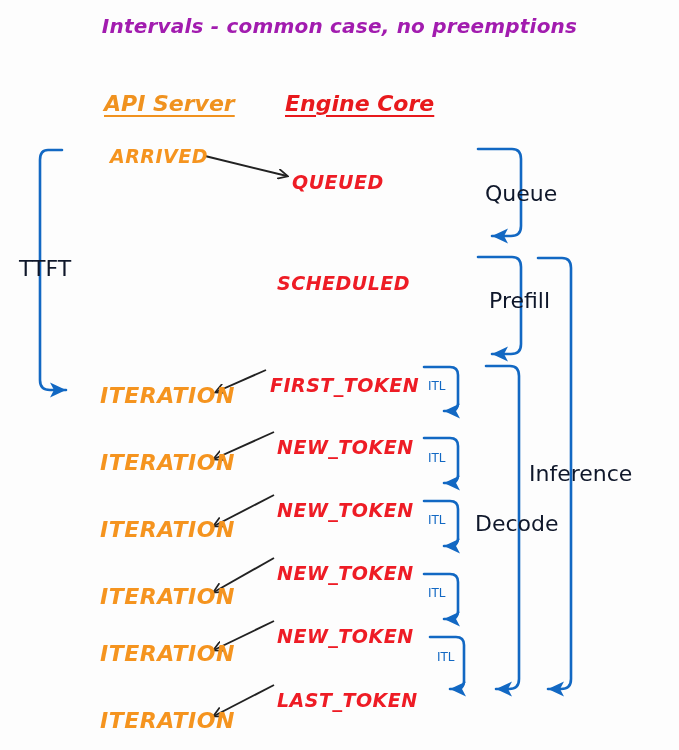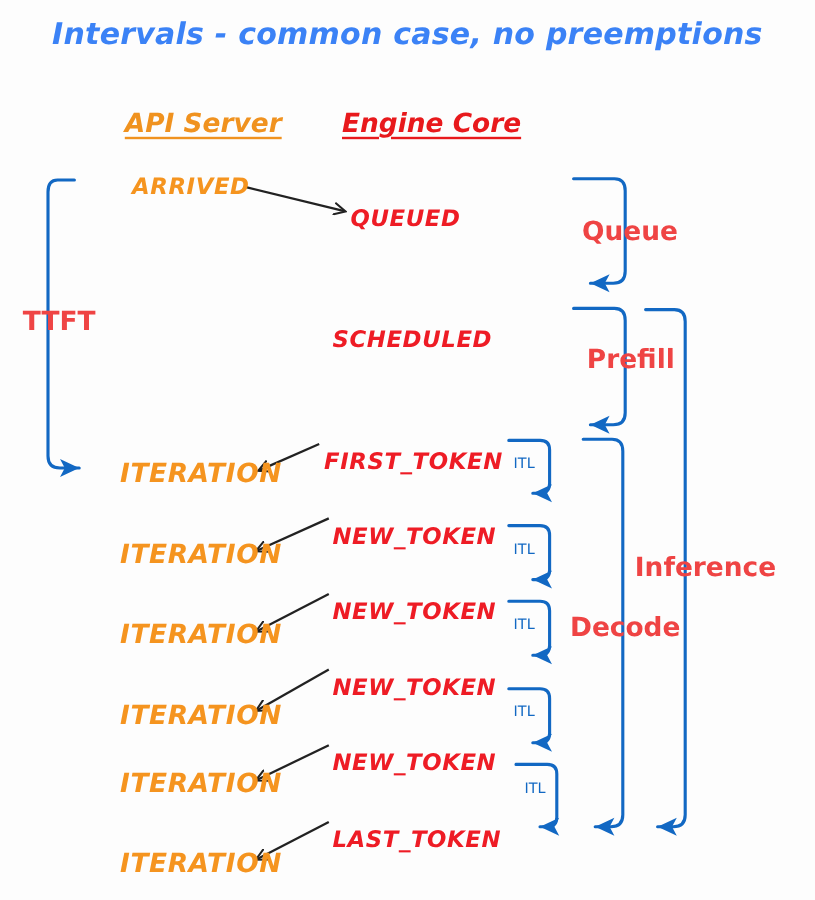--- a/index.html
+++ b/index.html
@@ -11,21 +11,21 @@
     position:relative;
   }
   #canvas{position:absolute;left:0;top:0;width:679px;height:750px;}
   .lbl{position:absolute;white-space:nowrap;}
 
   
   #title{
     left:0;top:14px;width:679px;text-align:center;
     font-family:"DejaVu Sans", sans-serif;
     font-weight:700;font-style:italic;
-    font-size:25px;color:#3b82f6;
+    font-size:20px;color:#a21caf;
     letter-spacing:0.2px;
   }
 
   
   .colhead{
     font-family:"DejaVu Sans", sans-serif;
     font-weight:700;font-style:italic;
     font-size:22px;
     text-decoration:underline;
     text-underline-offset:4px;
@@ -41,21 +41,21 @@
     font-size:19px;
     letter-spacing:0.5px;
   }
   .api{color:#f5941f;}
   .engine{color:#ee1c25;margin-top:15px;}
   .iter{font-size:22px;}
 
   
   .blue-lbl{
     font-family:"DejaVu Sans", sans-serif;
-    font-size:22px;color:#ef4444;font-weight:700;
+    font-size:22px;color:#0f172a;font-weight:400;
   }
   .itl-lbl{
     font-family:"DejaVu Sans", sans-serif;
     font-size:12px;color:#1268c3;font-weight:400;
   }
 </style>
 </head>
 <body>
 
 <div class="lbl" id="title">Intervals - common case, no preemptions</div>

